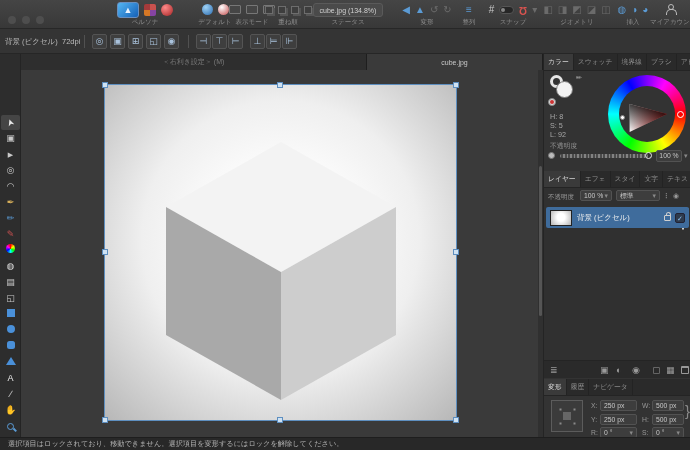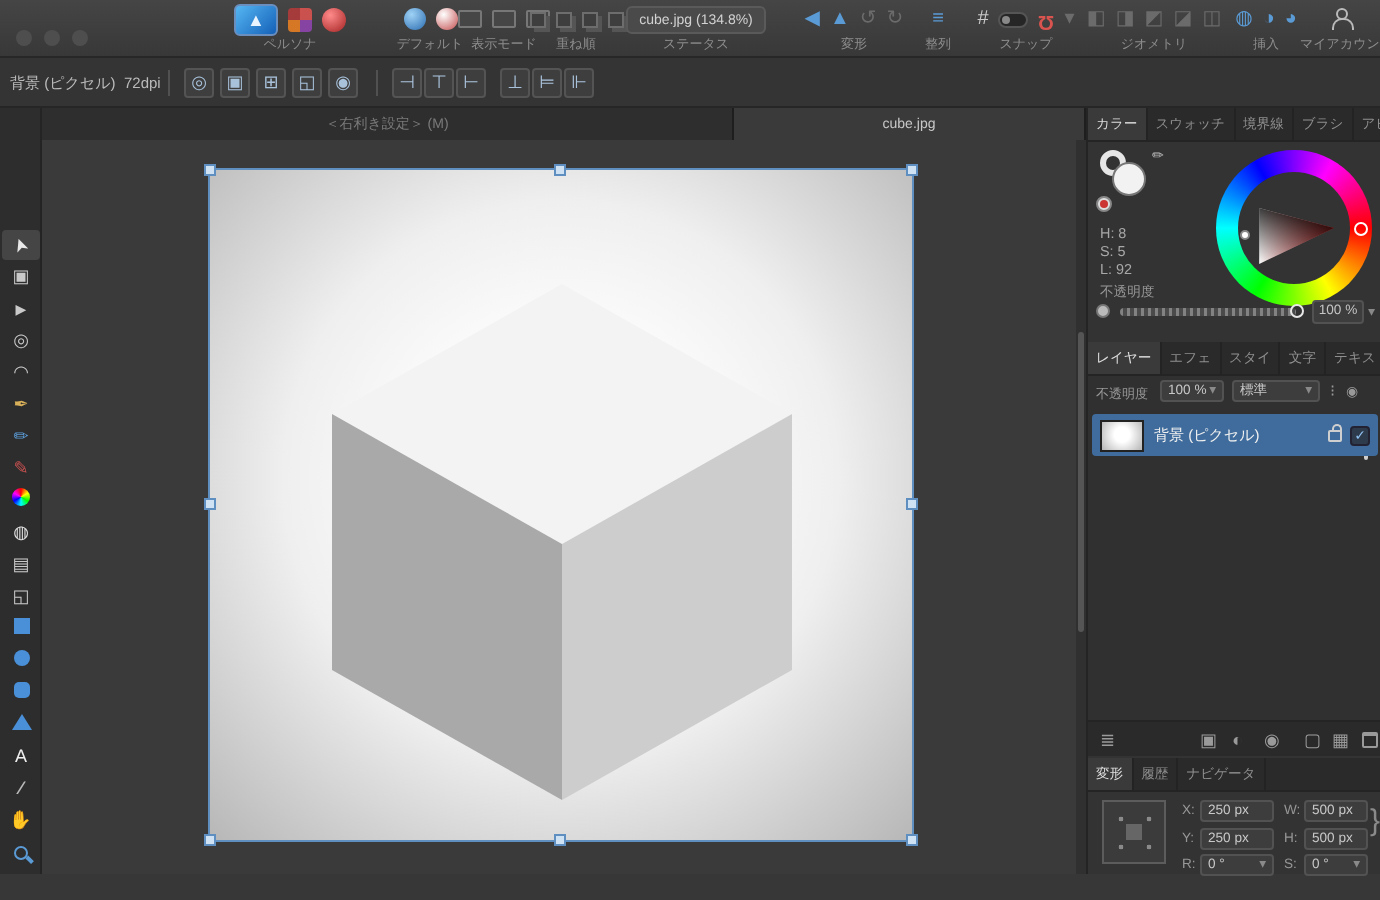--- a/index.html
+++ b/index.html
@@ -366,14 +366,17 @@
         <span class="fieldbox" style="left:108px;top:18px;width:32px">500 px</span>
         <span class="ab" style="left:141px;top:6px;font-size:15px;color:#8a8a8a">}</span>
         <span class="fieldlbl" style="left:47px;top:33px">R:</span>
         <span class="fieldbox" style="left:56px;top:31px;width:37px"><span>0 °</span><span class="ddarrow">▾</span></span>
         <span class="fieldlbl" style="left:98px;top:33px">S:</span>
         <span class="fieldbox" style="left:108px;top:31px;width:32px"><span>0 °</span><span class="ddarrow">▾</span></span>
       </div>
     </div>
   </div>
 
+  <div class="statusbar">
+    <span>選択項目はロックされており、移動できません。選択項目を変形するにはロックを解除してください。</span>
+  </div>
 
 </div>
 
 </body></html>

